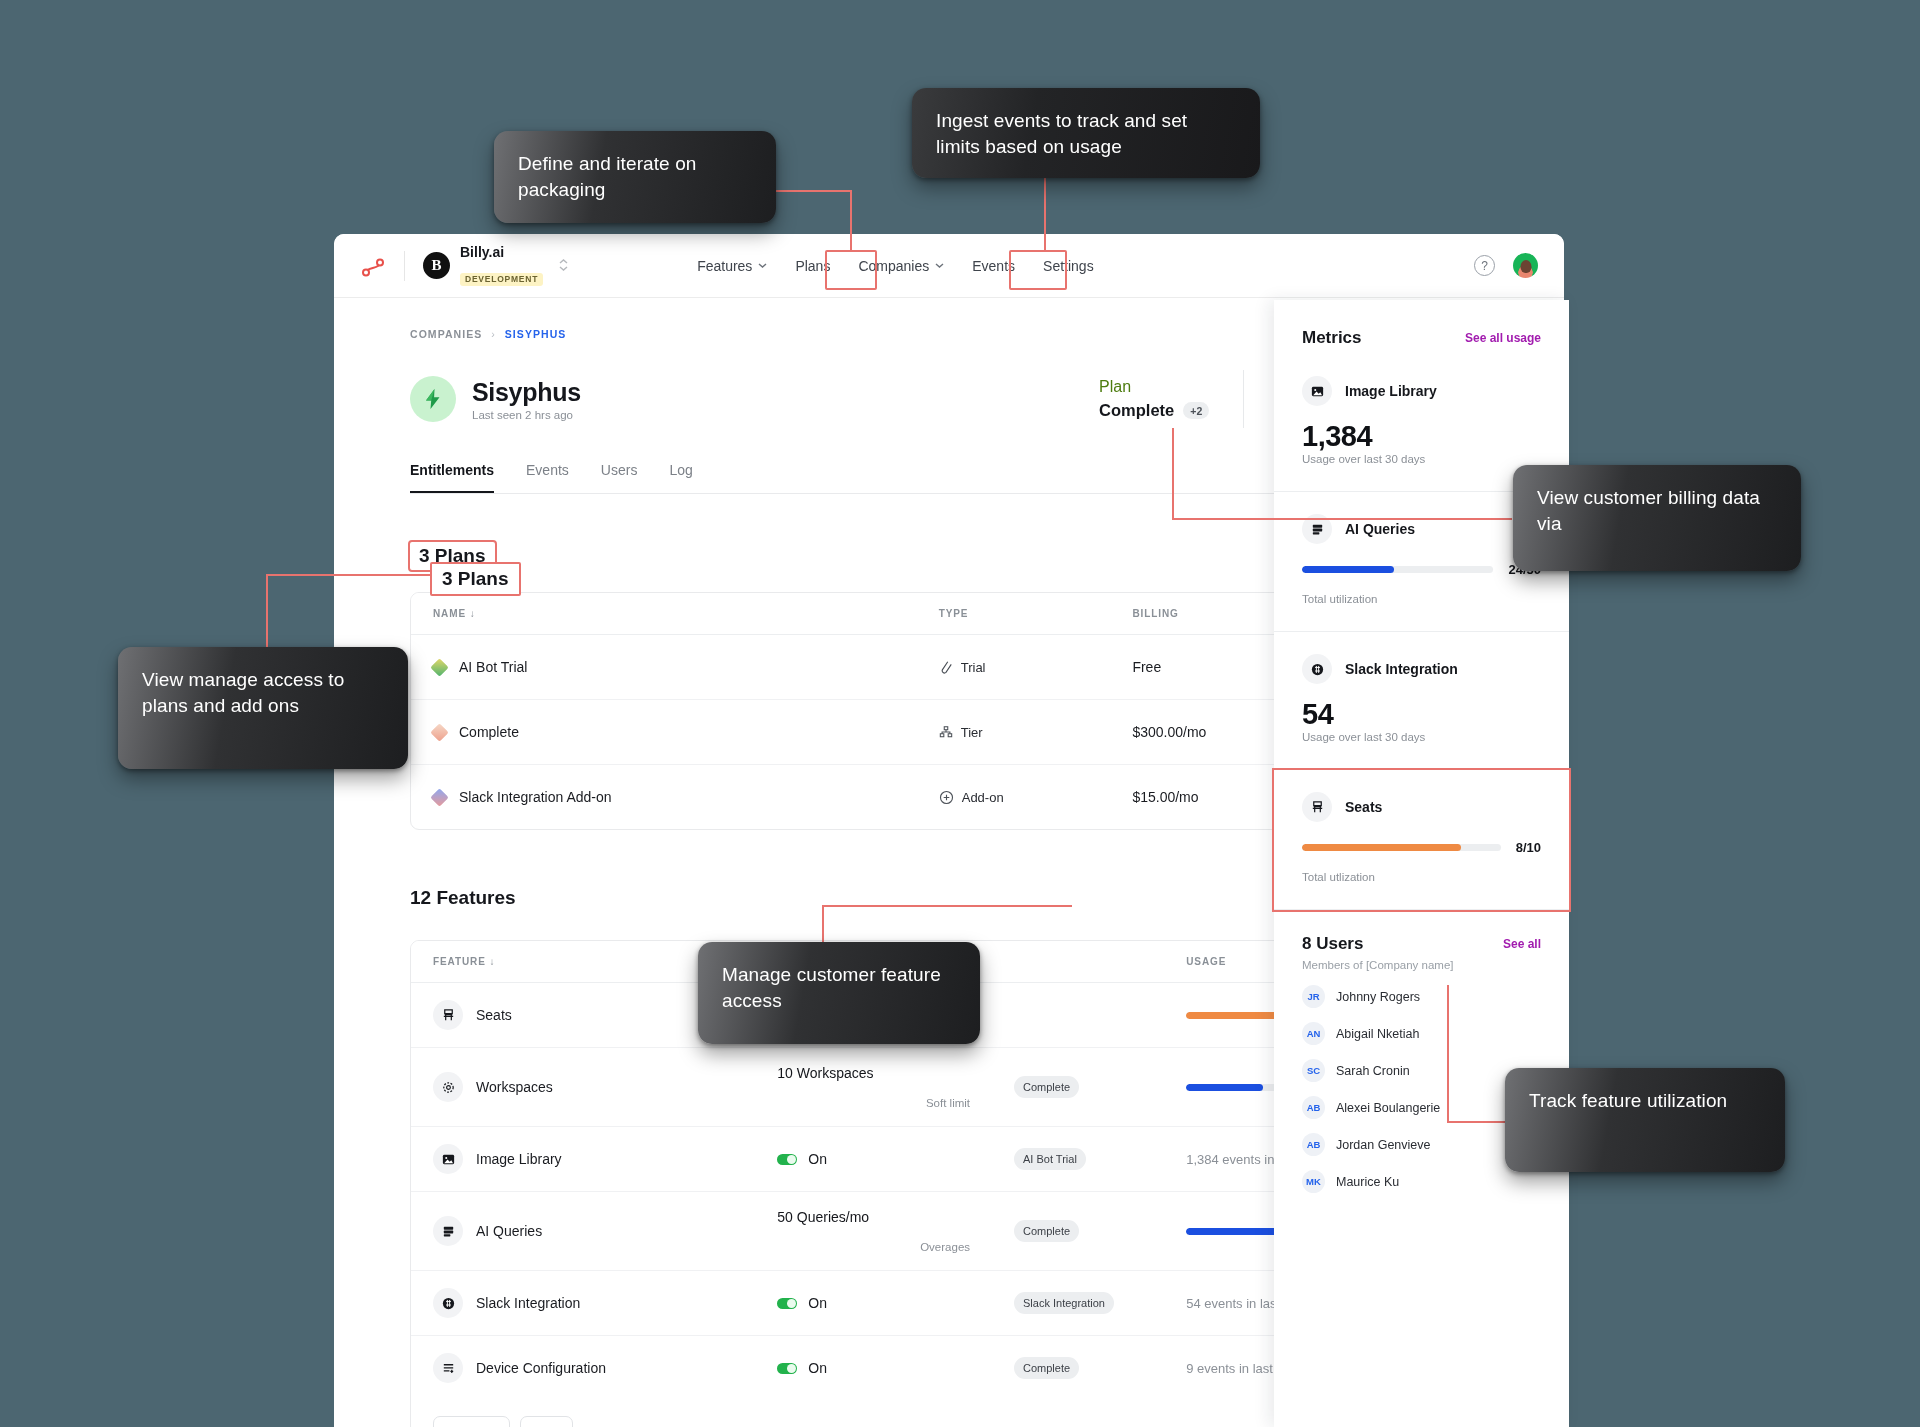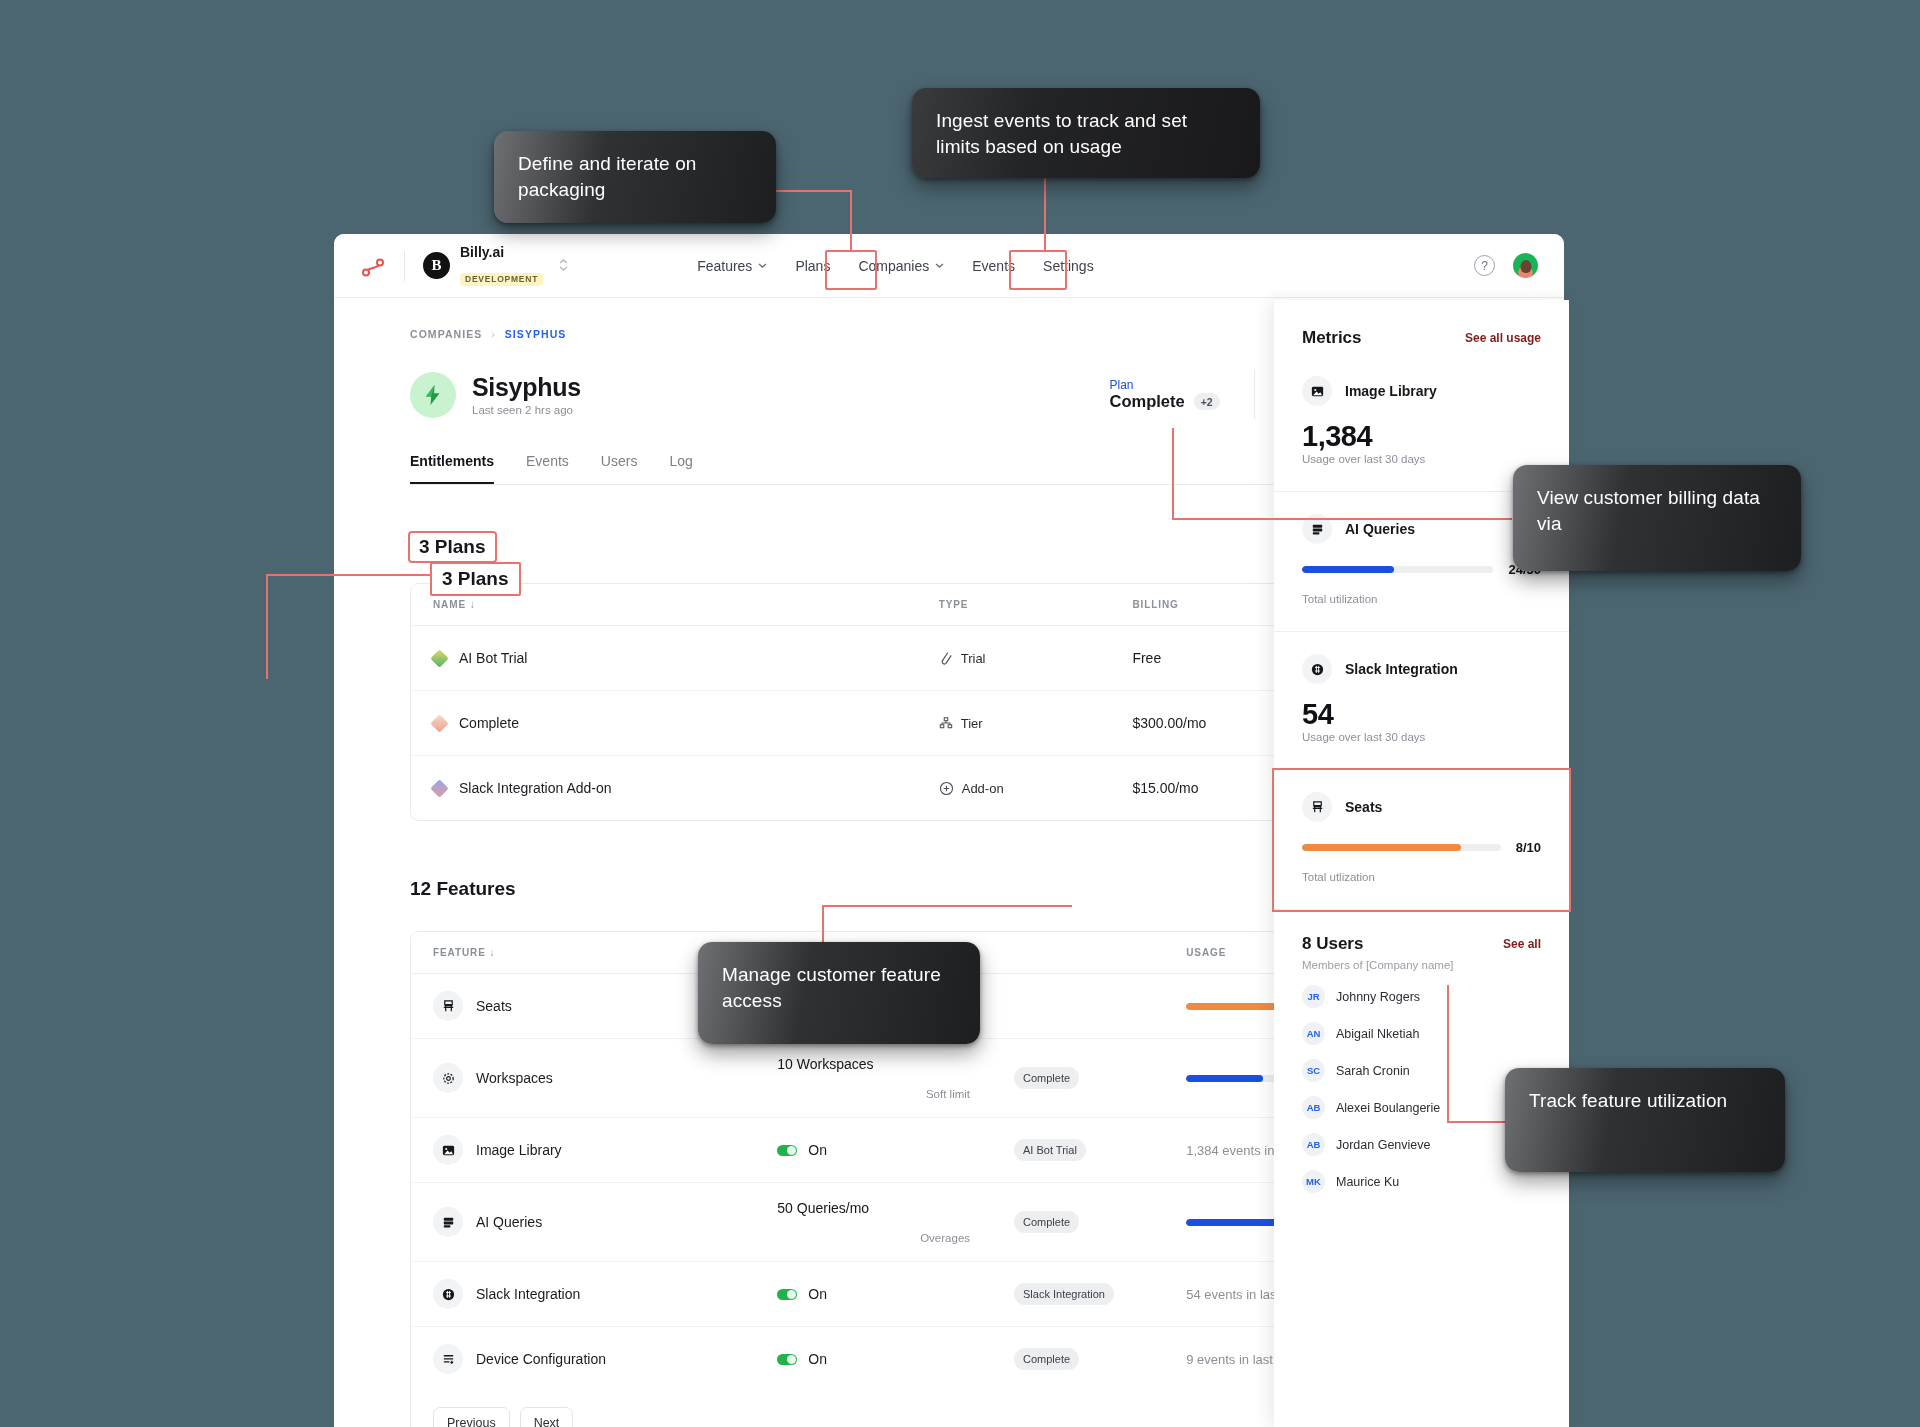--- a/index.html
+++ b/index.html
@@ -79,21 +79,21 @@
     background: #c9f2cf; display: flex; align-items: center; justify-content: center;
     flex: none;
   }
   .company-id { margin-left: 16px; }
   .company-name { font-size: 25px; font-weight: 600; color: #15171c; letter-spacing: -.3px; }
   .company-sub { font-size: 11.5px; color: #8b9097; margin-top: 2px; }
 
   .stats { margin-left: auto; display: flex; align-items: stretch; }
   .stat { padding: 0 34px; display: flex; flex-direction: column; justify-content: center; }
   .stat + .stat { border-left: 1px solid #e7e9eb; }
-  .stat-label { font-size: 12px; color: #1d4ed8; }
+  .stat-label { font-size: 16px; color: #4d7c0f; margin-bottom: 5px; }
   .stat-value { font-size: 16.5px; font-weight: 700; color: #15171c; display: flex; align-items: center; gap: 9px; }
   .plus-badge {
     background: #eceef0; color: #4c5158; font-size: 10.5px; font-weight: 600;
     border-radius: 9px; padding: 2.5px 7px;
   }
   .stat.highlight { outline: 2px solid #e8736e; border-radius: 3px; padding: 9px 22px; margin-top: -2px; }
 
   .tabs { display: flex; gap: 32px; margin-top: 34px; border-bottom: 1px solid #e9eaec; }
   .tab { font-size: 14px; color: #7c8188; padding-bottom: 13px; cursor: pointer; }
   .tab.active { color: #14161b; font-weight: 700; border-bottom: 2.5px solid #14161b; }
@@ -155,21 +155,21 @@
   }
   .pg-info { margin-left: auto; font-size: 12.5px; color: #3c4047; }
 
   
   .metrics-panel {
     position: absolute; left: 1274px; top: 300px; width: 295px; height: 1127px;
     background: #fff; box-shadow: -5px 0 16px rgba(20,30,40,.09); z-index: 5;
   }
   .mp-head { display: flex; align-items: center; padding: 28px 28px 6px 28px; }
   .mp-title { font-size: 17px; font-weight: 600; color: #15171c; }
-  .mp-link { margin-left: auto; font-size: 12px; font-weight: 600; color: #7f1d1d; cursor: pointer; }
+  .mp-link { margin-left: auto; font-size: 12px; font-weight: 600; color: #a21caf; cursor: pointer; }
   .metric { padding: 22px 28px 26px 28px; border-bottom: 1px solid #eceef0; position: relative; }
   .metric-head { display: flex; align-items: center; gap: 13px; }
   .metric-ic { width: 30px; height: 30px; border-radius: 50%; background: #f2f3f5; display: flex; align-items: center; justify-content: center; flex: none; }
   .metric-name { font-size: 14px; font-weight: 600; color: #15171c; }
   .metric-big { font-size: 29px; font-weight: 700; color: #0f1115; margin-top: 14px; letter-spacing: -.5px; }
   .metric-cap { font-size: 11.5px; color: #8b9097; }
   .metric .usage-wrap { margin-top: 18px; }
   .metric.boxed { outline: 2px solid #e8736e; }
 
   .users-block { padding: 24px 28px; }
@@ -742,20 +742,23 @@
   <div class="connector ch" style="left:1172px; top:518px; width:340px;"></div>
   <div class="callout" style="left:1513px; top:465px; width:288px; height:106px;">
     <span>View customer billing data via</span>
   </div>
 
   <div class="label-box" style="left:430px; top:562px;">
     <span>3 Plans</span>
   </div>
   <div class="connector ch" style="left:266px; top:574px; width:168px;"></div>
   <div class="connector cv" style="left:266px; top:574px; height:105px;"></div>
+  <div class="callout" style="left:118px; top:647px; width:290px; height:122px;">
+    <span>View manage access to plans and add ons</span>
+  </div>
 
   <div class="connector ch" style="left:822px; top:905px; width:250px;"></div>
   <div class="connector cv" style="left:822px; top:905px; height:42px;"></div>
   <div class="callout" style="left:698px; top:942px; width:282px; height:102px;">
     <span>Manage customer feature access</span>
   </div>
 
   <div class="connector cv" style="left:1447px; top:985px; height:136px;"></div>
   <div class="connector ch" style="left:1447px; top:1121px; width:66px;"></div>
   <div class="callout" style="left:1505px; top:1068px; width:280px; height:104px;">

